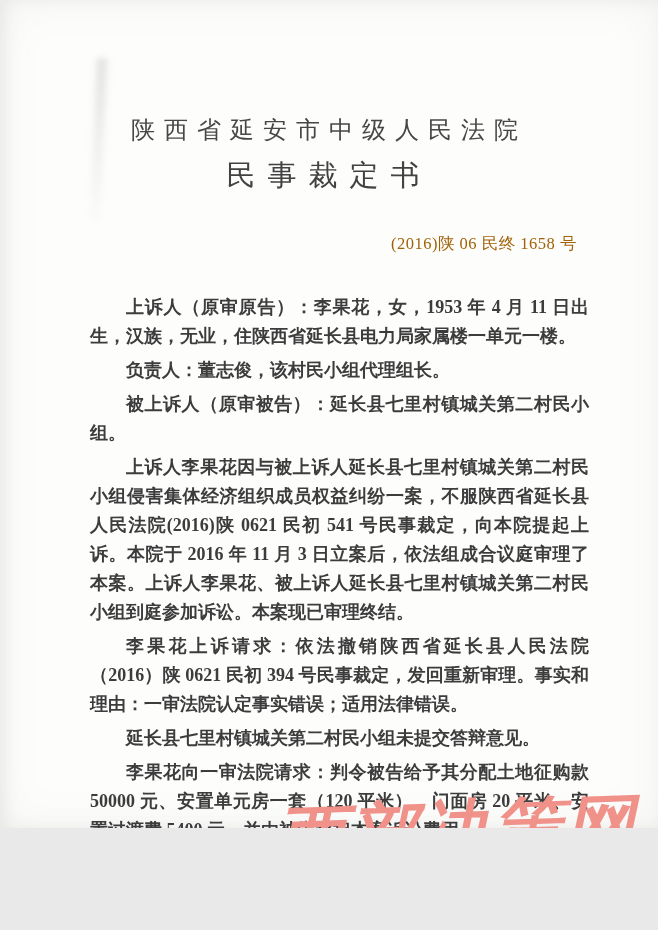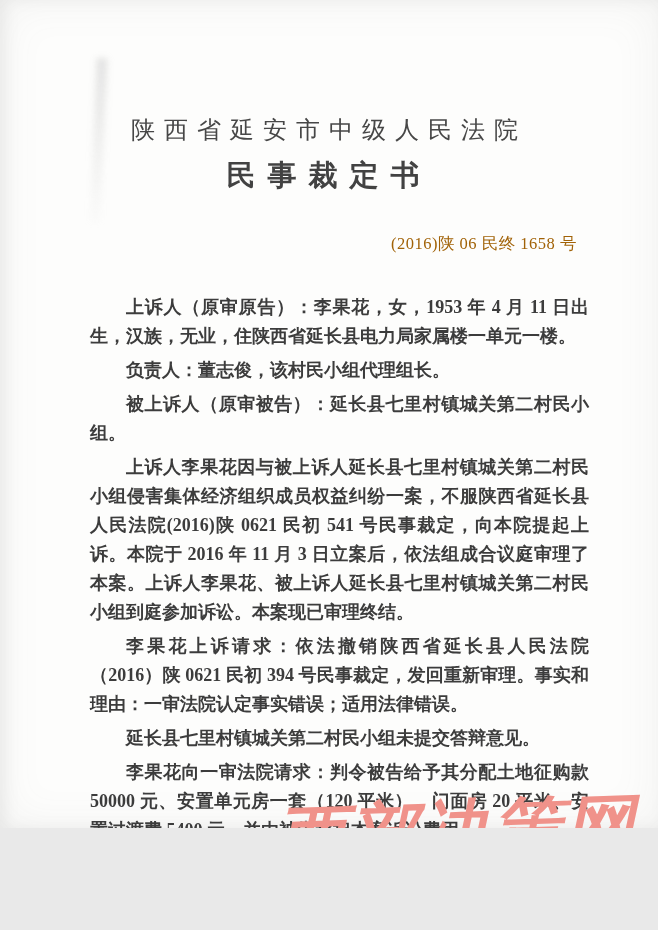--- a/index.html
+++ b/index.html
@@ -45,21 +45,21 @@
     color: #474747;
   }
   .doc-title {
     position: absolute;
     top: 156px;
     left: 0;
     width: 100%;
     margin: 0;
     text-align: center;
     font-size: 29px;
-    font-weight: bold;
+    font-weight: normal;
     letter-spacing: 12px;
     color: #424242;
   }
   .case-number {
     position: absolute;
     top: 233px;
     right: 81px;
     font-size: 16.5px;
     color: #a16207;
     letter-spacing: 0.5px;

